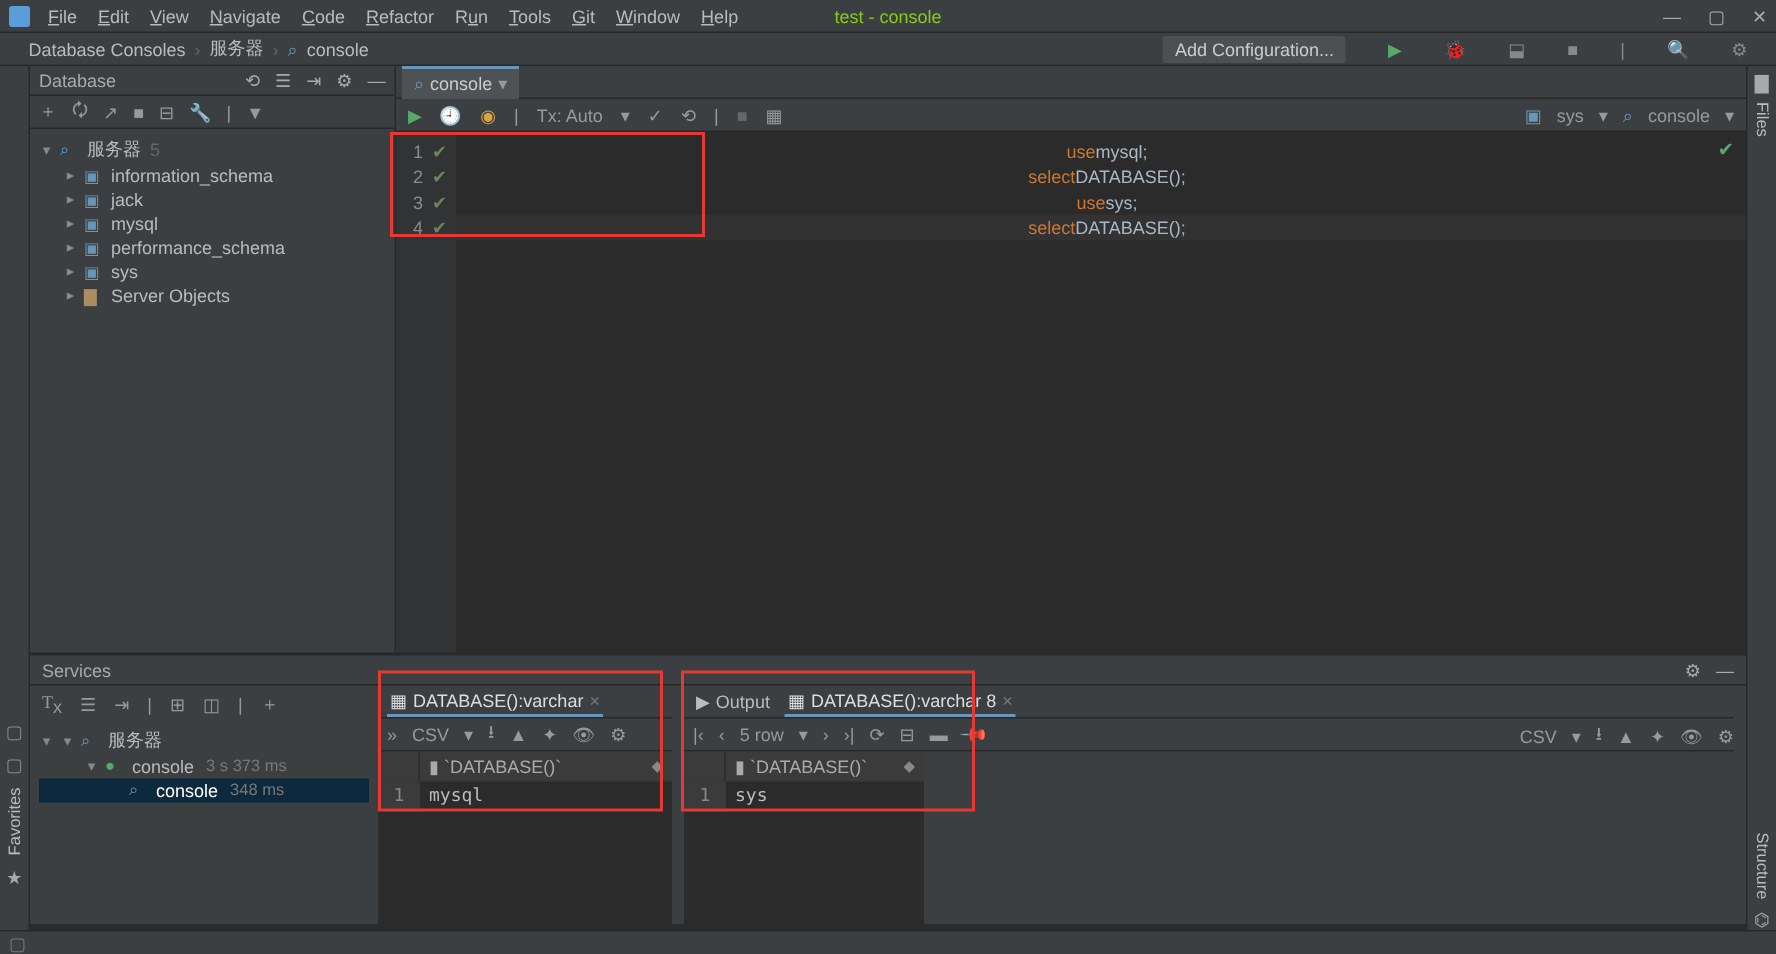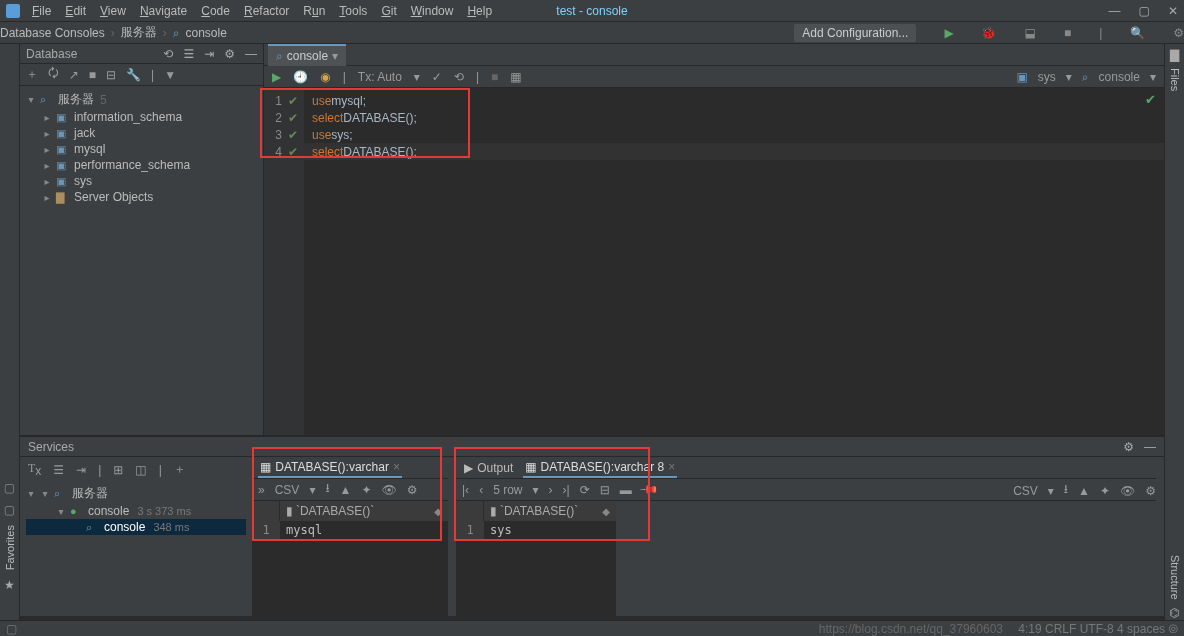--- a/index.html
+++ b/index.html
@@ -2,23 +2,23 @@
 <html><head>
 <meta charset="utf-8">
 <style>
 * { margin: 0; padding: 0; box-sizing: border-box; font-family: "Segoe UI", Arial, sans-serif; font-size: 12px; }
 body { background: #2b2b2b; color: #a9a9a9; width: 1184px; height: 636px; overflow: hidden; display: flex; flex-direction: column; }
 .titlebar { height: 22px; background: #3c3f41; display: flex; align-items: center; padding: 0 6px; border-bottom: 1px solid #282828; }
 .titlebar .logo { width: 14px; height: 14px; background: #5b9dd9; border-radius: 2px; margin-right: 6px; }
 .menu { display: flex; gap: 2px; }
 .menu span { padding: 2px 6px; cursor: pointer; color: #bbb; }
 .menu span u { text-decoration: underline; }
-.title-text { margin-left: auto; margin-right: auto; color: #7dd3fc; position: absolute; left: 50%; transform: translateX(-50%); }
+.title-text { margin-left: auto; margin-right: auto; color: #84cc16; position: absolute; left: 50%; transform: translateX(-50%); }
 .win-controls { margin-left: auto; display: flex; gap: 18px; color: #a9a9a9; }
-.breadcrumb { height: 22px; background: #3c3f41; display: flex; align-items: center; padding: 0 0; border-bottom: 1px solid #282828; justify-content: space-between; text-align: right; }
+.breadcrumb { height: 22px; background: #3c3f41; display: flex; align-items: center; padding: 0 19px; border-bottom: 1px solid #282828; justify-content: space-between; text-align: right; }
 .crumb-left { display: flex; align-items: center; gap: 6px; color: #bbb; }
 .crumb-left .sep { color: #666; }
 .crumb-right { display: flex; align-items: center; gap: 28px; color: #888; }
 .add-config { background: #4c5052; padding: 2px 8px; color: #ccc; border-radius: 2px; }
 .main { display: flex; flex: 1; min-height: 0; }
 .left-gutter { width: 20px; background: #3c3f41; display: flex; flex-direction: column; align-items: center; padding-top: 4px; border-right: 1px solid #282828; }
 .left-gutter .rot { writing-mode: vertical-lr; transform: rotate(180deg); margin-top: 6px; font-size: 11px; color: #bbb; cursor: pointer; }
 .right-gutter { width: 20px; background: #3c3f41; border-left: 1px solid #282828; display: flex; flex-direction: column; align-items: center; padding-top: 4px; }
 .right-gutter .rot { writing-mode: vertical-lr; margin-top: 6px; font-size: 11px; color: #bbb; }
 .content { flex: 1; display: flex; flex-direction: column; min-height: 0; }
@@ -36,21 +36,21 @@
 .tabbar { height: 22px; background: #3c3f41; display: flex; align-items: center; padding: 0 4px; border-bottom: 1px solid #282828; }
 .tab { height: 22px; display: flex; align-items: center; gap: 4px; padding: 0 8px; background: #4e5254; border-top: 2px solid #6897bb; color: #ccc; }
 .editor-toolbar { height: 22px; background: #3c3f41; display: flex; align-items: center; padding: 0 8px; gap: 12px; color: #999; border-bottom: 1px solid #282828; justify-content: space-between; }
 .editor-toolbar .left { display: flex; align-items: center; gap: 12px; }
 .editor-toolbar .right { display: flex; align-items: center; gap: 10px; }
 .code { flex: 1; background: #2b2b2b; display: flex; position: relative; }
 .gutter { width: 40px; background: #313335; padding-top: 4px; }
 .gline { height: 17px; display: flex; align-items: center; justify-content: flex-end; gap: 6px; padding-right: 6px; color: #8a8a8a; font-family: Consolas, monospace; font-size: 12px; }
 .gline .ok { color: #6a8759; }
 .codept { flex: 1; padding-top: 4px; font-family: Consolas, monospace; font-size: 12.5px; }
-.cline { height: 17px; display: flex; align-items: center; padding-left: 8px; }
+.cline { height: 17px; display: flex; align-items: center; padding-left: 8px; justify-content: center; }
 .kw { color: #cc7832; } .ident { color: #a9b7c6; } .punc { color: #a9b7c6; } .fn { color: #a9b7c6; }
 .redbox1 { position: absolute; left: -4px; top: 0px; width: 210px; height: 70px; border: 2px solid #e53935; pointer-events: none; }
 .services { height: 180px; background: #3c3f41; border-top: 1px solid #282828; display: flex; flex-direction: column; position: relative; }
 .svc-head { height: 20px; display: flex; align-items: center; padding: 0 8px; justify-content: space-between; border-bottom: 1px solid #282828; }
 .svc-body { flex: 1; display: flex; }
 .svc-left { width: 232px; padding: 4px 6px; }
 .svc-toolbar { display: flex; gap: 12px; color: #999; margin-bottom: 6px; padding-left: 2px; align-items: center; }
 .svc-tree .tree-row { padding: 1px 0; }
 .svc-tree .sel { background: #0d293e; color: #fff; }
 .svc-tree .time { color: #787878; font-size: 11px; margin-left: 4px; }
@@ -424,24 +424,20 @@
     <span>▇</span>
     <span class="rot">Files</span>
     <div style="flex:1"></div>
     <span class="rot" style="margin-bottom:6px">Structure</span>
     <span>⌬</span>
   </div>
 </div>
 
 <div class="footer">
   <span>▢</span>
-  <div class="right">
-    <span style="color:#666;margin-right:12px">https://blog.csdn.net/qq_37960603</span>
-    <span>4:19   CRLF   UTF-8   4 spaces   ⦾</span>
-  </div>
 </div>
 
 <div style="position:absolute;left:0;top:44px;bottom:38px;width:20px" class="bottom-gutter">
   <span style="color:#888">▢</span>
   <span style="color:#888">▢</span>
   <span class="rot">Favorites</span>
   <span>★</span>
 </div>
 
 </body></html>

